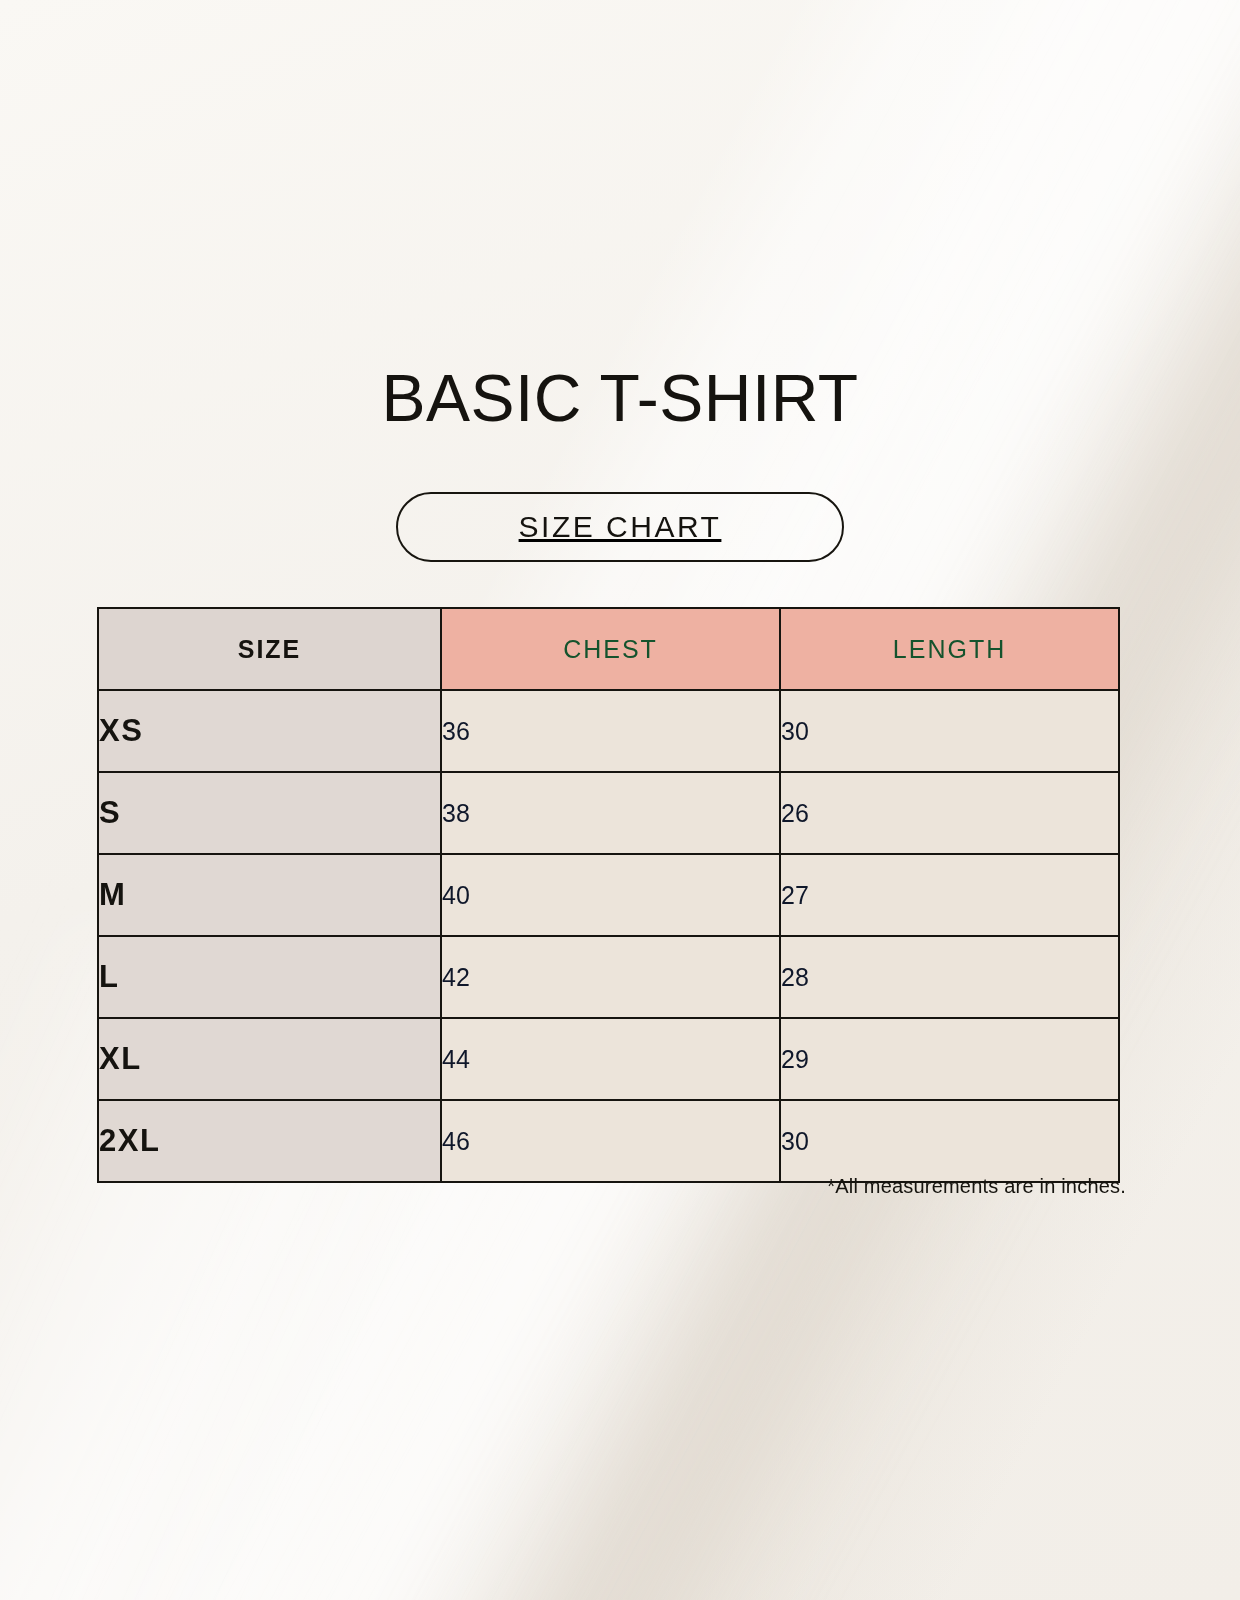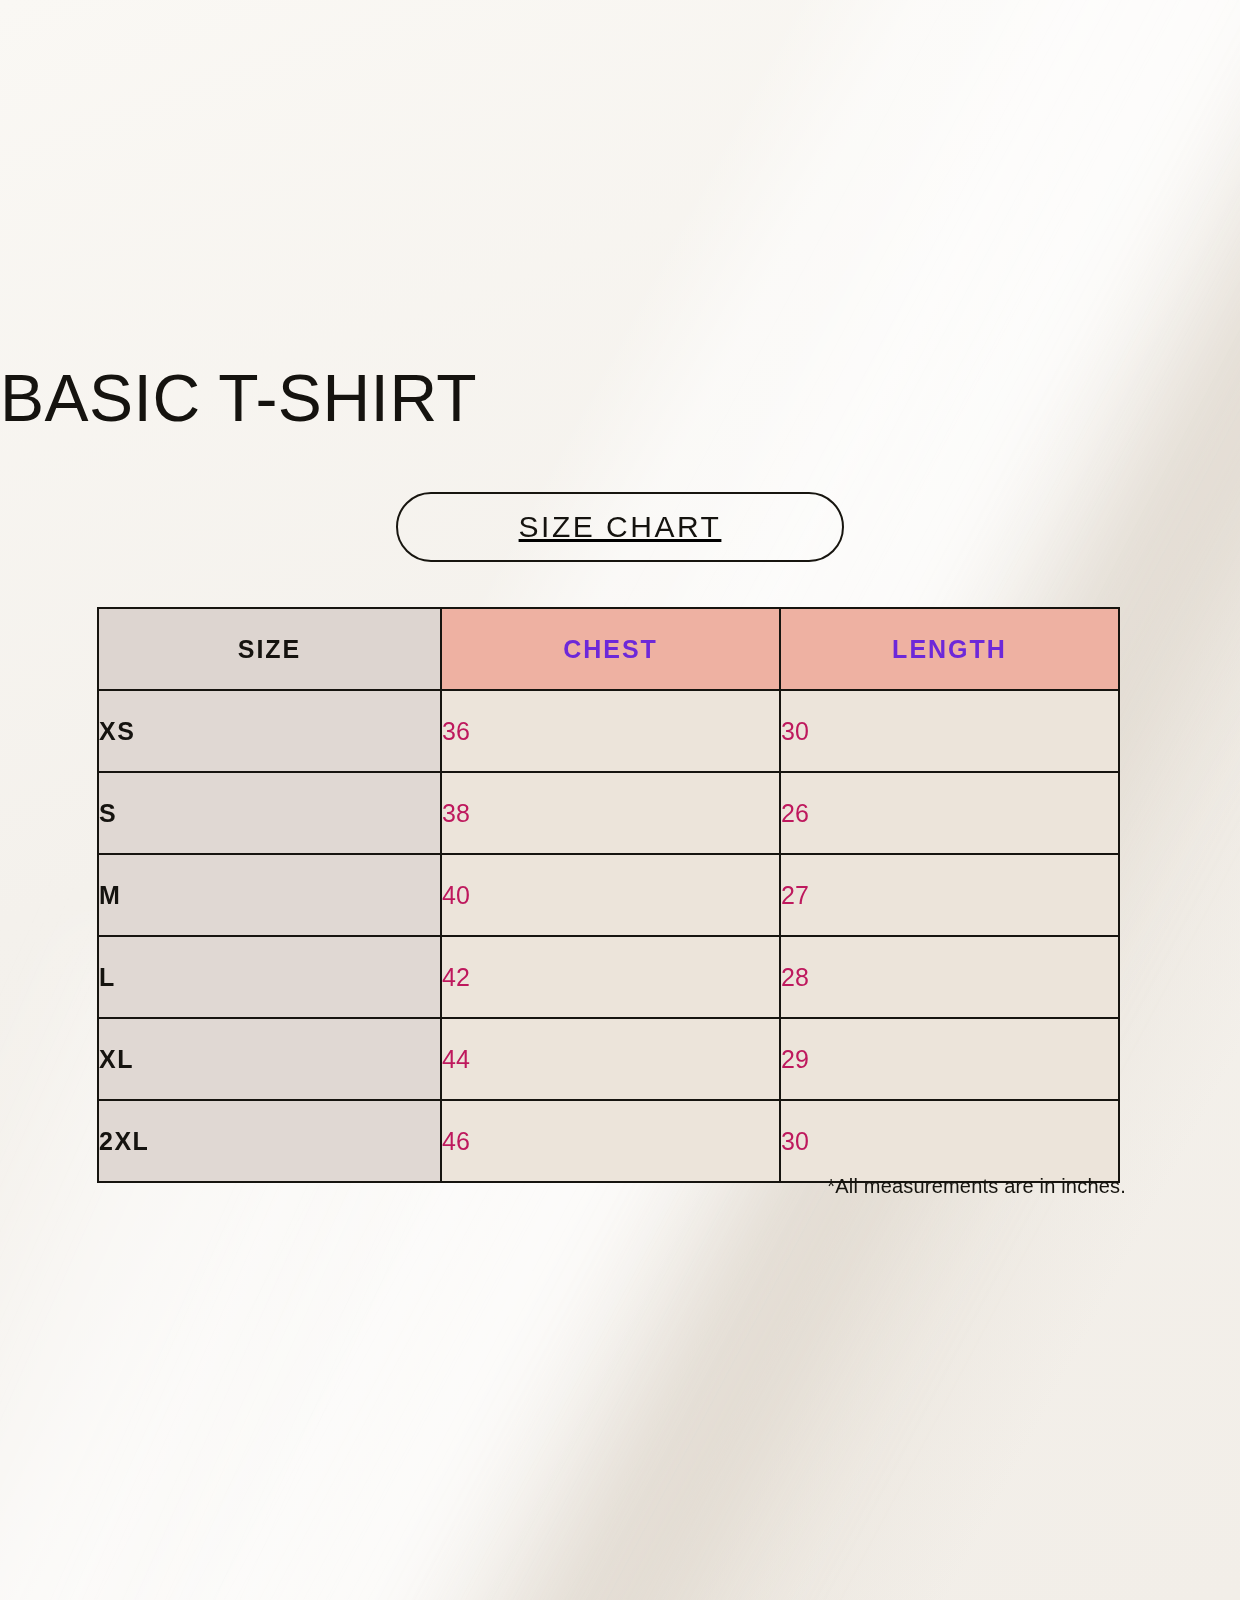--- a/index.html
+++ b/index.html
@@ -55,21 +55,21 @@
     position: relative;
     width: 1240px;
     height: 1600px;
   }
 
   .title {
     position: absolute;
     top: 365px;
     left: 0;
     width: 1240px;
-    text-align: left;
+    text-align: center;
     font-size: 66px;
     font-weight: 400;
     letter-spacing: 0.5px;
     color: #15130f;
     line-height: 1;
   }
 
   .subtitle-pill {
     position: absolute;
     top: 492px;
@@ -119,36 +119,36 @@
   th.h-size {
     background: #ddd5d0;
     font-size: 25px;
     font-weight: 700;
     letter-spacing: 2px;
     color: #15130f;
   }
   th.h-meas {
     background: #eeb1a2;
     font-size: 25px;
-    font-weight: 700;
+    font-weight: 400;
     letter-spacing: 2px;
-    color: #6d28d9;
+    color: #14532d;
   }
   td.cell-size {
     background: #e0d8d3;
-    font-size: 25px;
+    font-size: 31px;
     font-weight: 700;
     letter-spacing: 1.5px;
     color: #15130f;
   }
   td.cell-val {
     background: #ece4da;
     font-size: 25px;
     font-weight: 400;
-    color: #be185d;
+    color: #0f172a;
   }
 
   .footnote {
     position: absolute;
     top: 1175px;
     left: 8px;
     width: 1118px;
     text-align: right;
     font-size: 20px;
     font-weight: 500;

